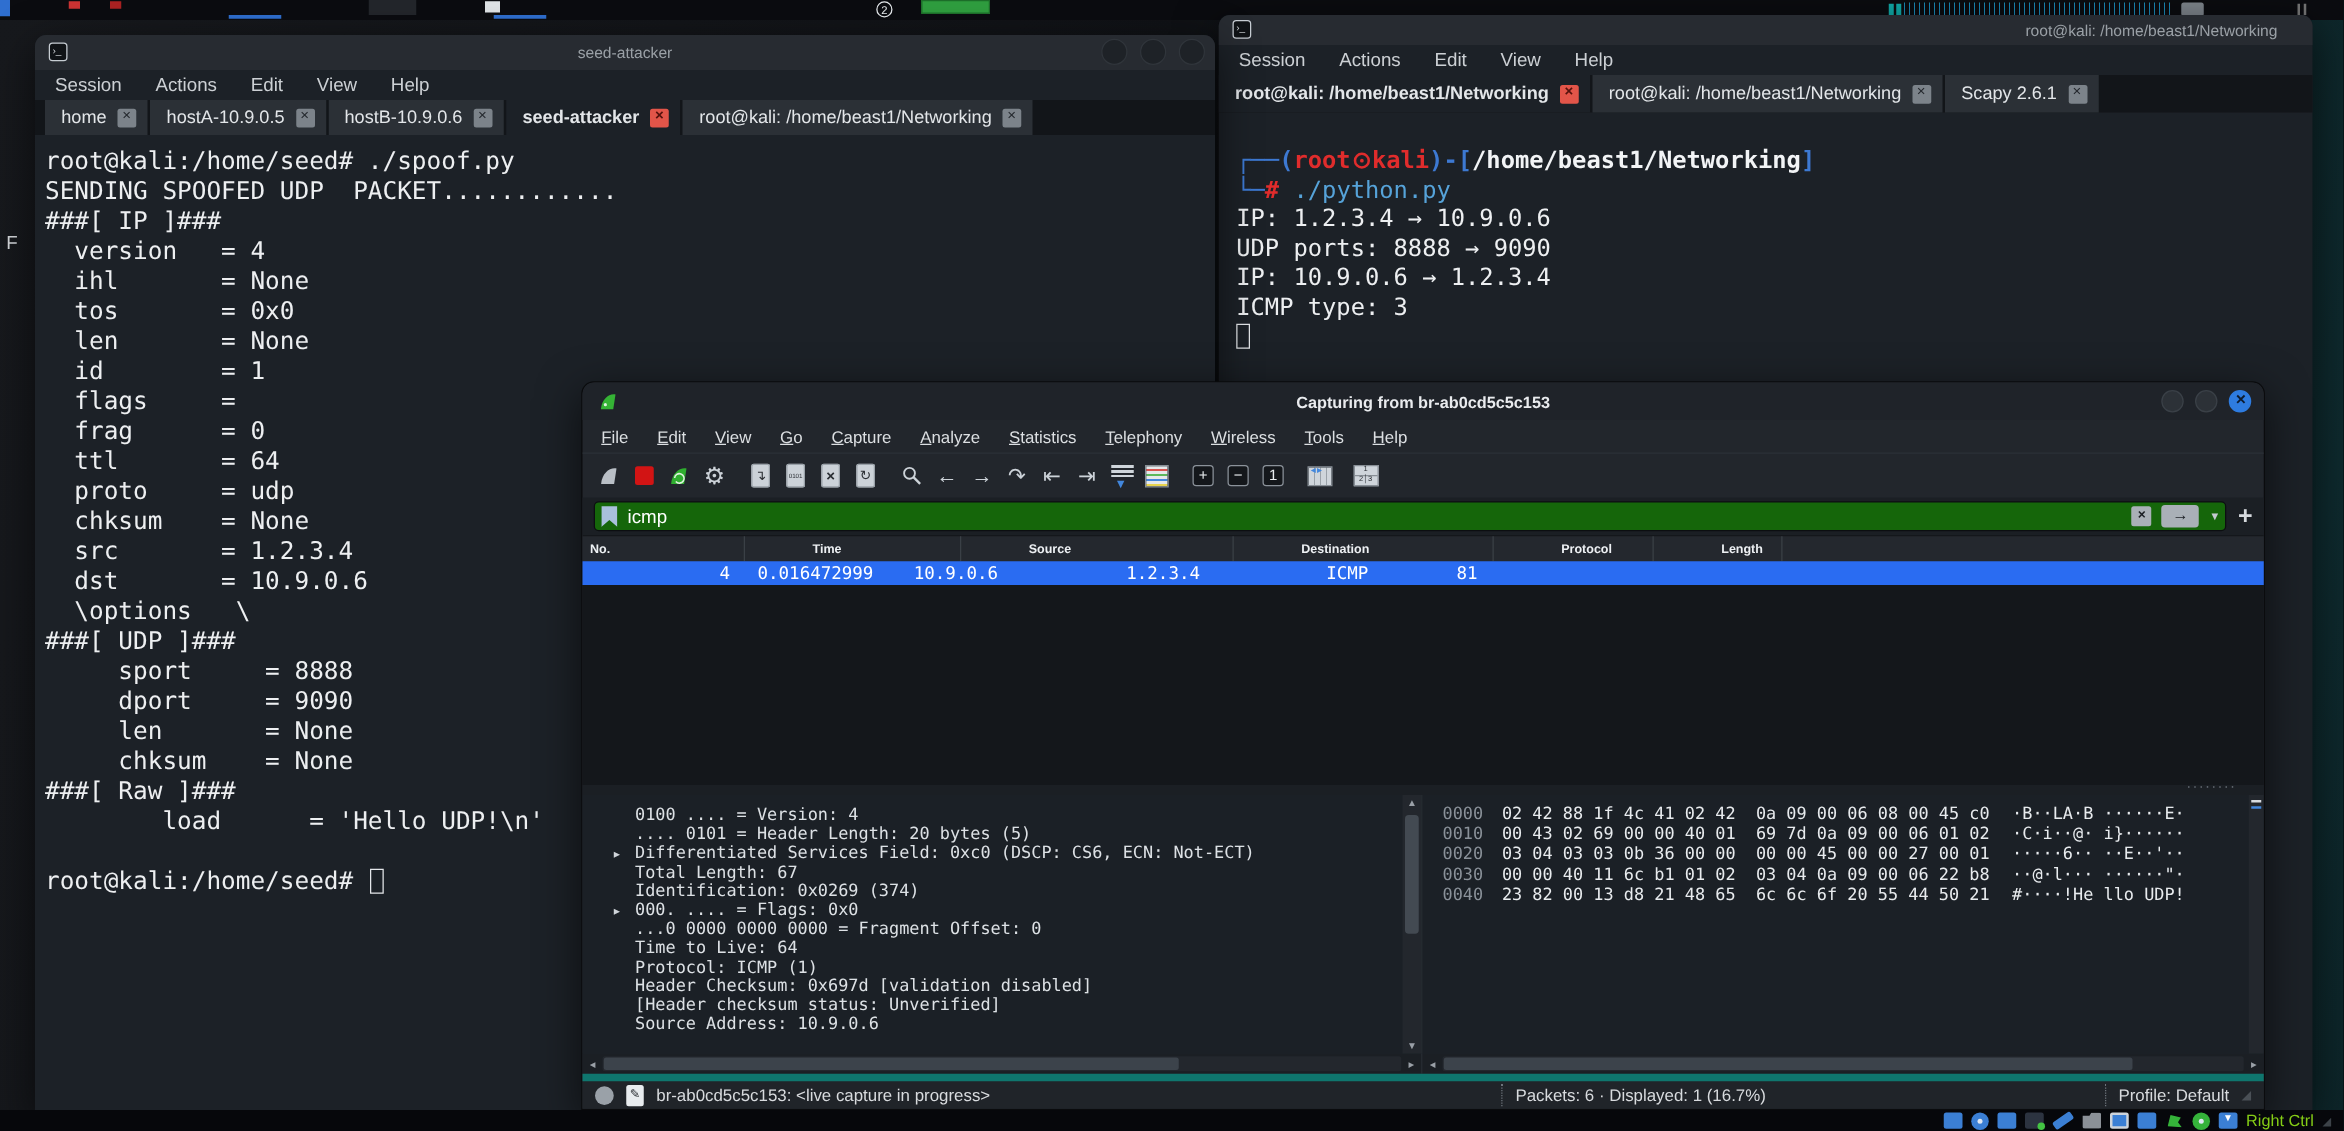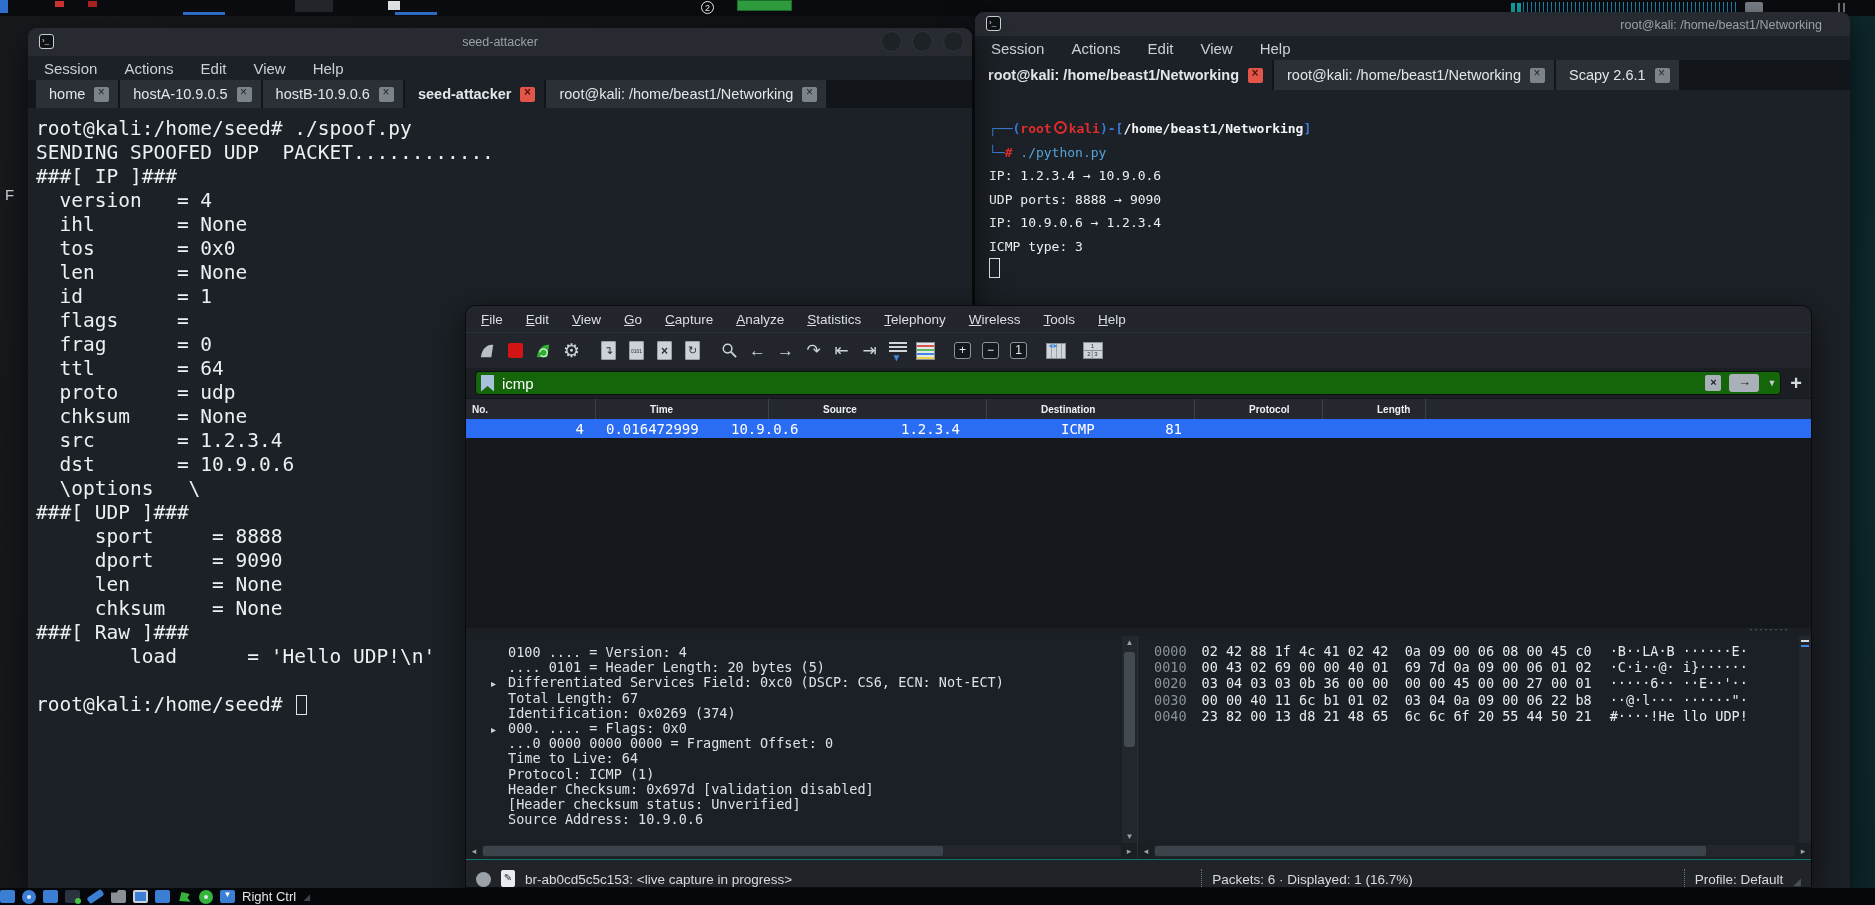--- a/index.html
+++ b/index.html
@@ -40,21 +40,21 @@
   .tab.active .tab-close{background:#e25549;}
   .tab.active .tab-close::after{color:#55120d;}
   .term-body{margin:0;padding:9px 0 0 8px;font-family:"DejaVu Sans Mono",monospace;
     font-size:19.5px;line-height:24px;color:#edeff1;white-space:pre;}
   .prompt-line{margin-top:24px;padding-left:8px;font-family:"DejaVu Sans Mono",monospace;
     font-size:19.5px;line-height:24px;color:#edeff1;white-space:pre;}
   .cursor{display:inline-block;width:11px;height:20px;border:1.5px solid #e4e7ea;vertical-align:-4px;margin-left:2px;}
 
   
   .rt-body{margin:0;padding:27px 0 0 14px;font-family:"DejaVu Sans Mono",monospace;
-    font-size:13px;line-height:23.5px;color:#edeff1;white-space:pre;}
+    font-size:19px;line-height:23.5px;color:#edeff1;white-space:pre;}
   .c-frame{color:#3d79d2;font-weight:bold;}
   .c-user{color:#e02c2c;font-weight:bold;}
   .c-path{color:#f2f4f6;font-weight:bold;}
   .c-hash{color:#e02c2c;font-weight:bold;}
   .c-cmd{color:#56a3d9;}
   .kali-sym{display:inline-block;width:13px;height:13px;border:2px solid #e02c2c;border-radius:50%;
     position:relative;margin:0 2px;vertical-align:-1px;}
   .kali-sym::after{content:"";position:absolute;left:3px;top:3px;width:3px;height:3px;background:#e02c2c;border-radius:50%;}
   .rt-title{position:absolute;right:28px;top:6px;color:#9aa0a6;font-size:12.5px;}
 
@@ -164,36 +164,36 @@
 
   .hscroll-row{height:16px;display:flex;}
   .hsb{height:16px;background:#1b1f24;display:flex;align-items:center;padding:0 2px;}
   .hsb-left{width:672px;border-right:1px solid #2a2f35;}
   .hsb-right{flex:1;}
   .hsb-arrow{width:12px;color:#9aa0a7;font-size:9px;text-align:center;}
   .hsb-track{flex:1;height:12px;background:#23272d;border-radius:2px;position:relative;margin:0 2px;}
   .hsb-thumb{position:absolute;left:1px;top:1px;bottom:1px;width:72%;background:#3c434b;border-radius:2px;}
   .hsb-right .hsb-thumb{width:86%;}
 
-  .ws-status{height:28px;background:#202429;display:flex;align-items:flex-end;gap:10px;
-    padding:0 10px;font-size:13.5px;color:#d8dbde;border-top:1px solid #0f766e;}
+  .ws-status{height:28px;background:#202429;display:flex;align-items:center;gap:10px;
+    padding:0 10px;font-size:13.5px;color:#d8dbde;border-top:6px solid #0f766e;}
   .expert-dot{width:15px;height:15px;border-radius:50%;background:#9aa1a8;}
   .capfile-icon{width:14px;height:17px;background:#e8ecef;border-radius:2px;position:relative;
     color:#2b2f34;font-size:10px;text-align:center;line-height:16px;}
   .capfile-icon::after{content:"✎";}
   .sp1{flex:1.55;}
   .sp2{flex:1;}
   .dotted-sep{height:18px;border-left:1px dotted #6d747c;}
   .ws-grip{color:#4a5056;font-size:10px;}
   .ws-grip::after{content:"◢";}
 
   
   .vbox-bar{position:absolute;left:0;bottom:0;width:100%;height:17px;background:#06070b;
-    display:flex;align-items:center;gap:7px;padding-right:10px;
-    color:#e5e5e5;font-size:13px;}
+    display:flex;align-items:center;justify-content:flex-end;gap:7px;padding-right:10px;
+    color:#84cc16;font-size:13px;}
   .vbi{width:15px;height:13px;border-radius:2px;}
   .vb-blue{background:#3b7fd4;}
   .vb-cd{border-radius:50%;width:14px;height:14px;background:#3b7fd4;position:relative;}
   .vb-cd::after{content:"";position:absolute;left:5px;top:5px;width:4px;height:4px;border-radius:50%;background:#dfe7f2;}
   .vb-net{background:#2c3340;position:relative;}
   .vb-net::after{content:"";position:absolute;right:-1px;bottom:-1px;width:6px;height:6px;border-radius:50%;background:#43c343;}
   .vb-folder{background:#8b9097;clip-path:polygon(0 20%,38% 20%,48% 0,100% 0,100% 100%,0 100%);}
   .vb-display{background:#3b7fd4;border:2px solid #cdd3da;}
   .vb-green{background:#35b33a;}
   .vb-kali{background:#35b33a;clip-path:polygon(15% 85%,30% 15%,85% 30%,70% 60%,90% 90%);}
@@ -318,20 +318,34 @@
      sport     = 8888
      dport     = 9090
      len       = None
      chksum    = None
 ###[ Raw ]###
         load      = 'Hello UDP!\n'</pre>
     <div class="prompt-line"><span>root@kali:/home/seed# </span><span class="cursor"></span></div>
   </div>
 
   <div class="window ws">
+    <div class="ws-titlebar">
+      <span class="ws-fin">
+        <svg width="18" height="18" viewBox="0 0 20 20">
+            <path d="M3 17 C4 8 10 3 16 4 L14 17 Z" fill="#35b335"></path>
+            <circle cx="7" cy="13" r="1.4" fill="#dff2df"></circle>
+          </svg>
+      </span>
+      <span class="ws-title">Capturing from br-ab0cd5c5c153</span>
+      <div class="ws-btns">
+        <span class="ws-btn"></span>
+        <span class="ws-btn"></span>
+        <span class="ws-btn close"></span>
+      </div>
+    </div>
 
     <div class="ws-menubar">
       <span class="mi">File</span>
       <span class="mi">Edit</span>
       <span class="mi">View</span>
       <span class="mi">Go</span>
       <span class="mi">Capture</span>
       <span class="mi">Analyze</span>
       <span class="mi">Statistics</span>
       <span class="mi">Telephony</span>

